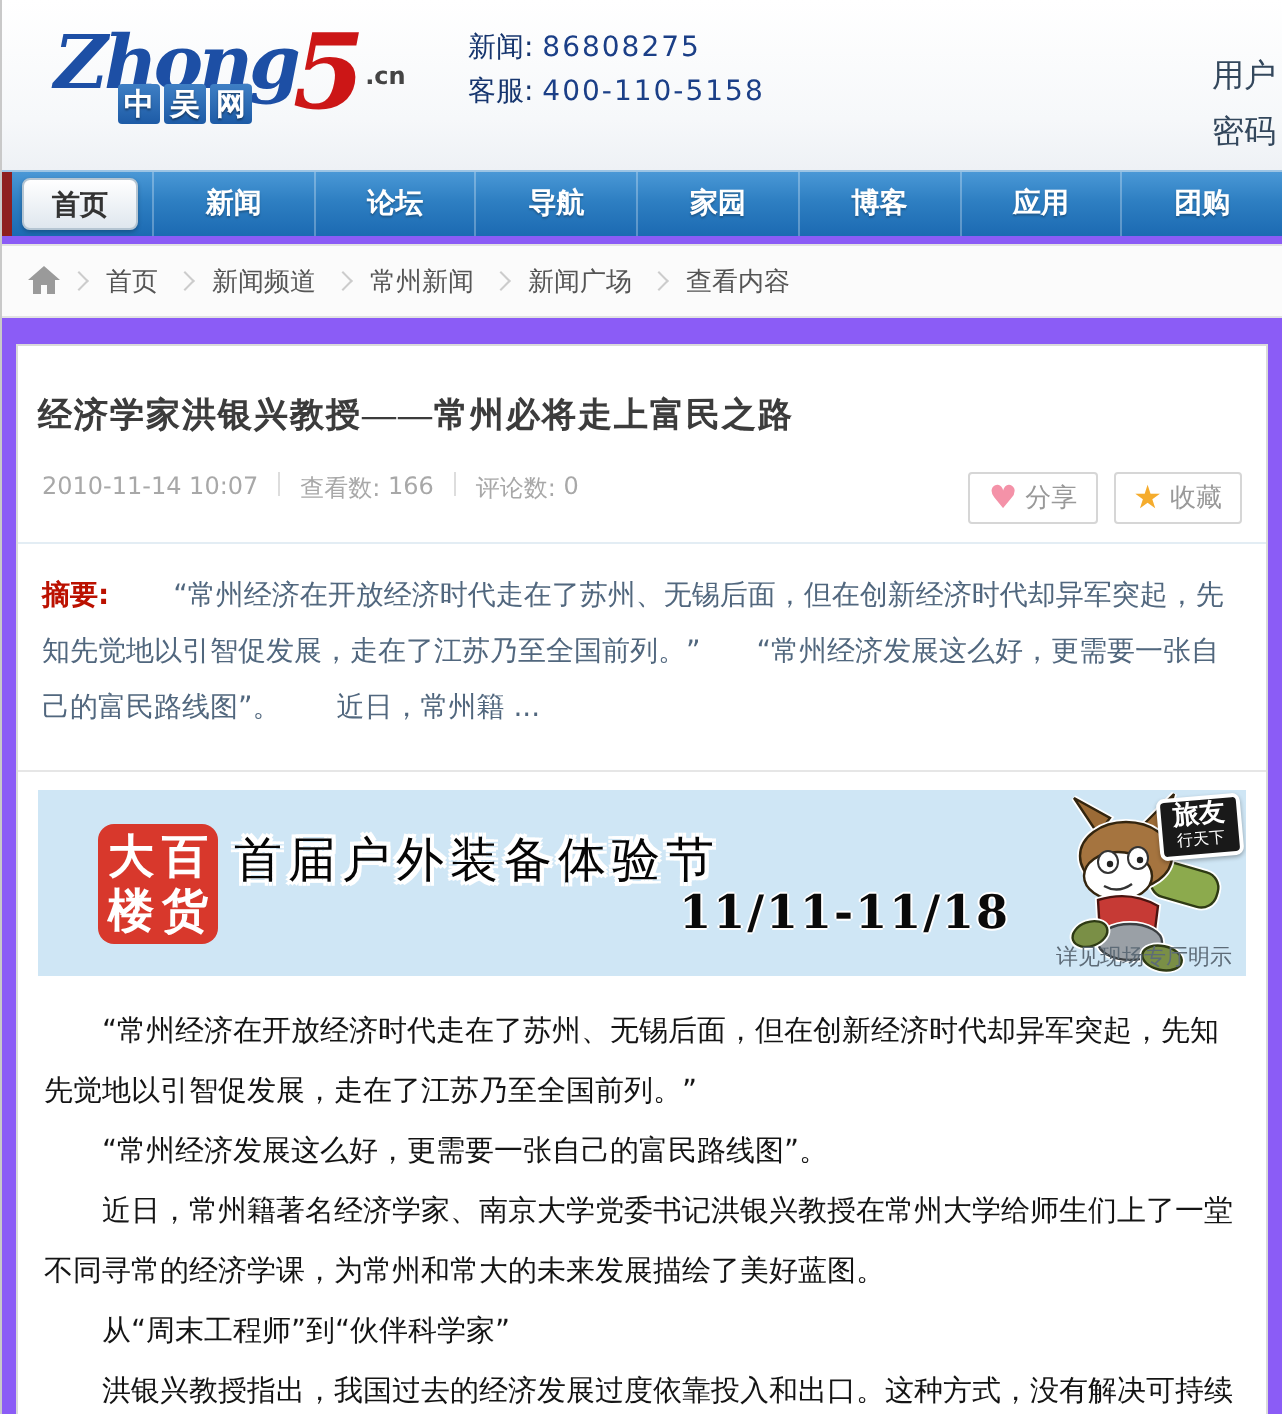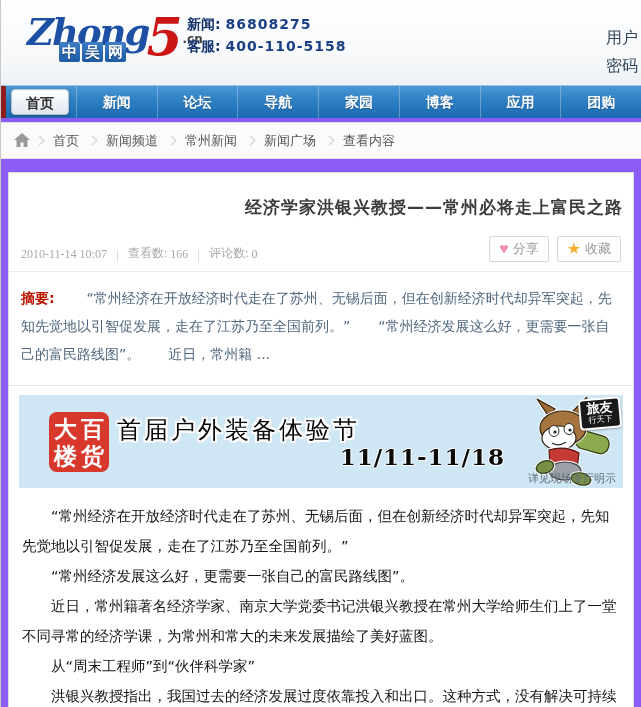--- a/index.html
+++ b/index.html
@@ -32,21 +32,21 @@
   .logo-cn { font-size:12px; font-weight:bold; color:#444; vertical-align:2px; }
   .logo-cnname { position:absolute; left:32px; top:36px; display:flex; gap:2px; }
   .logo-cnname span {
     display:block; width:21px; height:20px; line-height:20px; text-align:center;
     background:linear-gradient(180deg,#3f7fc4,#1d5ba6); color:#fff;
     font-size:15px; font-weight:bold; border-radius:2px;
     text-shadow:0 1px 1px rgba(0,0,0,.4);
   }
   .header-info { position:absolute; left:186px; top:13px; }
   .tagline { color:#8b1a1a; font-weight:bold; font-size:15px; margin-bottom:4px; }
-  .phone { color:#16356e; font-weight:bold; font-size:14px; line-height:22px; }
+  .phone { color:#16356e; font-weight:normal; font-size:14px; line-height:22px;margin-left:47px; }
   .phone .num { color:#1b3f87; letter-spacing:1px; }
   .login { position:absolute; right:3px; top:24px; text-align:left; }
   .login-row { color:#33475c; font-size:16px; line-height:28px;text-align:right; }
 
   
   .nav {
     position:relative; height:33px; display:flex; align-items:stretch;
     background:linear-gradient(180deg,#4a98d6 0%,#2e7fc2 45%,#1c6ab2 100%);
     border-top:1px solid #9cc4e4;
   }
@@ -78,26 +78,26 @@
     border-top:1px solid #ccc; border-right:1px solid #ccc;
     transform:rotate(45deg);
   }
 
   
   .article-box {
     margin:13px 7px 0; border:1px solid #dadada; background:#fff;
     min-height:600px;
   }
   .article-title {
-    padding:23px 10px 0; text-align:right;
-    font-size:17px; font-weight:bold; color:#3c3c3c; letter-spacing:1px;
+    padding:23px 10px 0; text-align:left;
+    font-size:17px; font-weight:bold; color:#3c3c3c; letter-spacing:1px;font-family:Liberation Serif, serif;
   }
   .meta-row {
-    display:flex; align-items:flex-end; padding:17px 12px 9px;
-    font-size:12px; color:#a8a8a8; border-bottom:1px solid #e3edf4;font-family:Liberation Serif, serif;
+    display:flex; align-items:flex-start; padding:17px 12px 9px;
+    font-size:12px; color:#a8a8a8; border-bottom:1px solid #e3edf4;
   }
   .meta-sep { width:1px; height:12px; background:#ddd; margin:0 10px; }
   .meta-actions { margin-left:auto; display:flex; gap:8px; }
   .act-btn {
     display:inline-flex; align-items:center; gap:4px;
     border:1px solid #d6d6d6; background:#fff; border-radius:2px;
     padding:3px 9px; font-size:13px; color:#999; cursor:pointer;
   }
   .heart-ic { color:#f492a8; font-size:16px; line-height:1; }
   .star-ic  { color:#f5ac2d; font-size:16px; line-height:1; }

